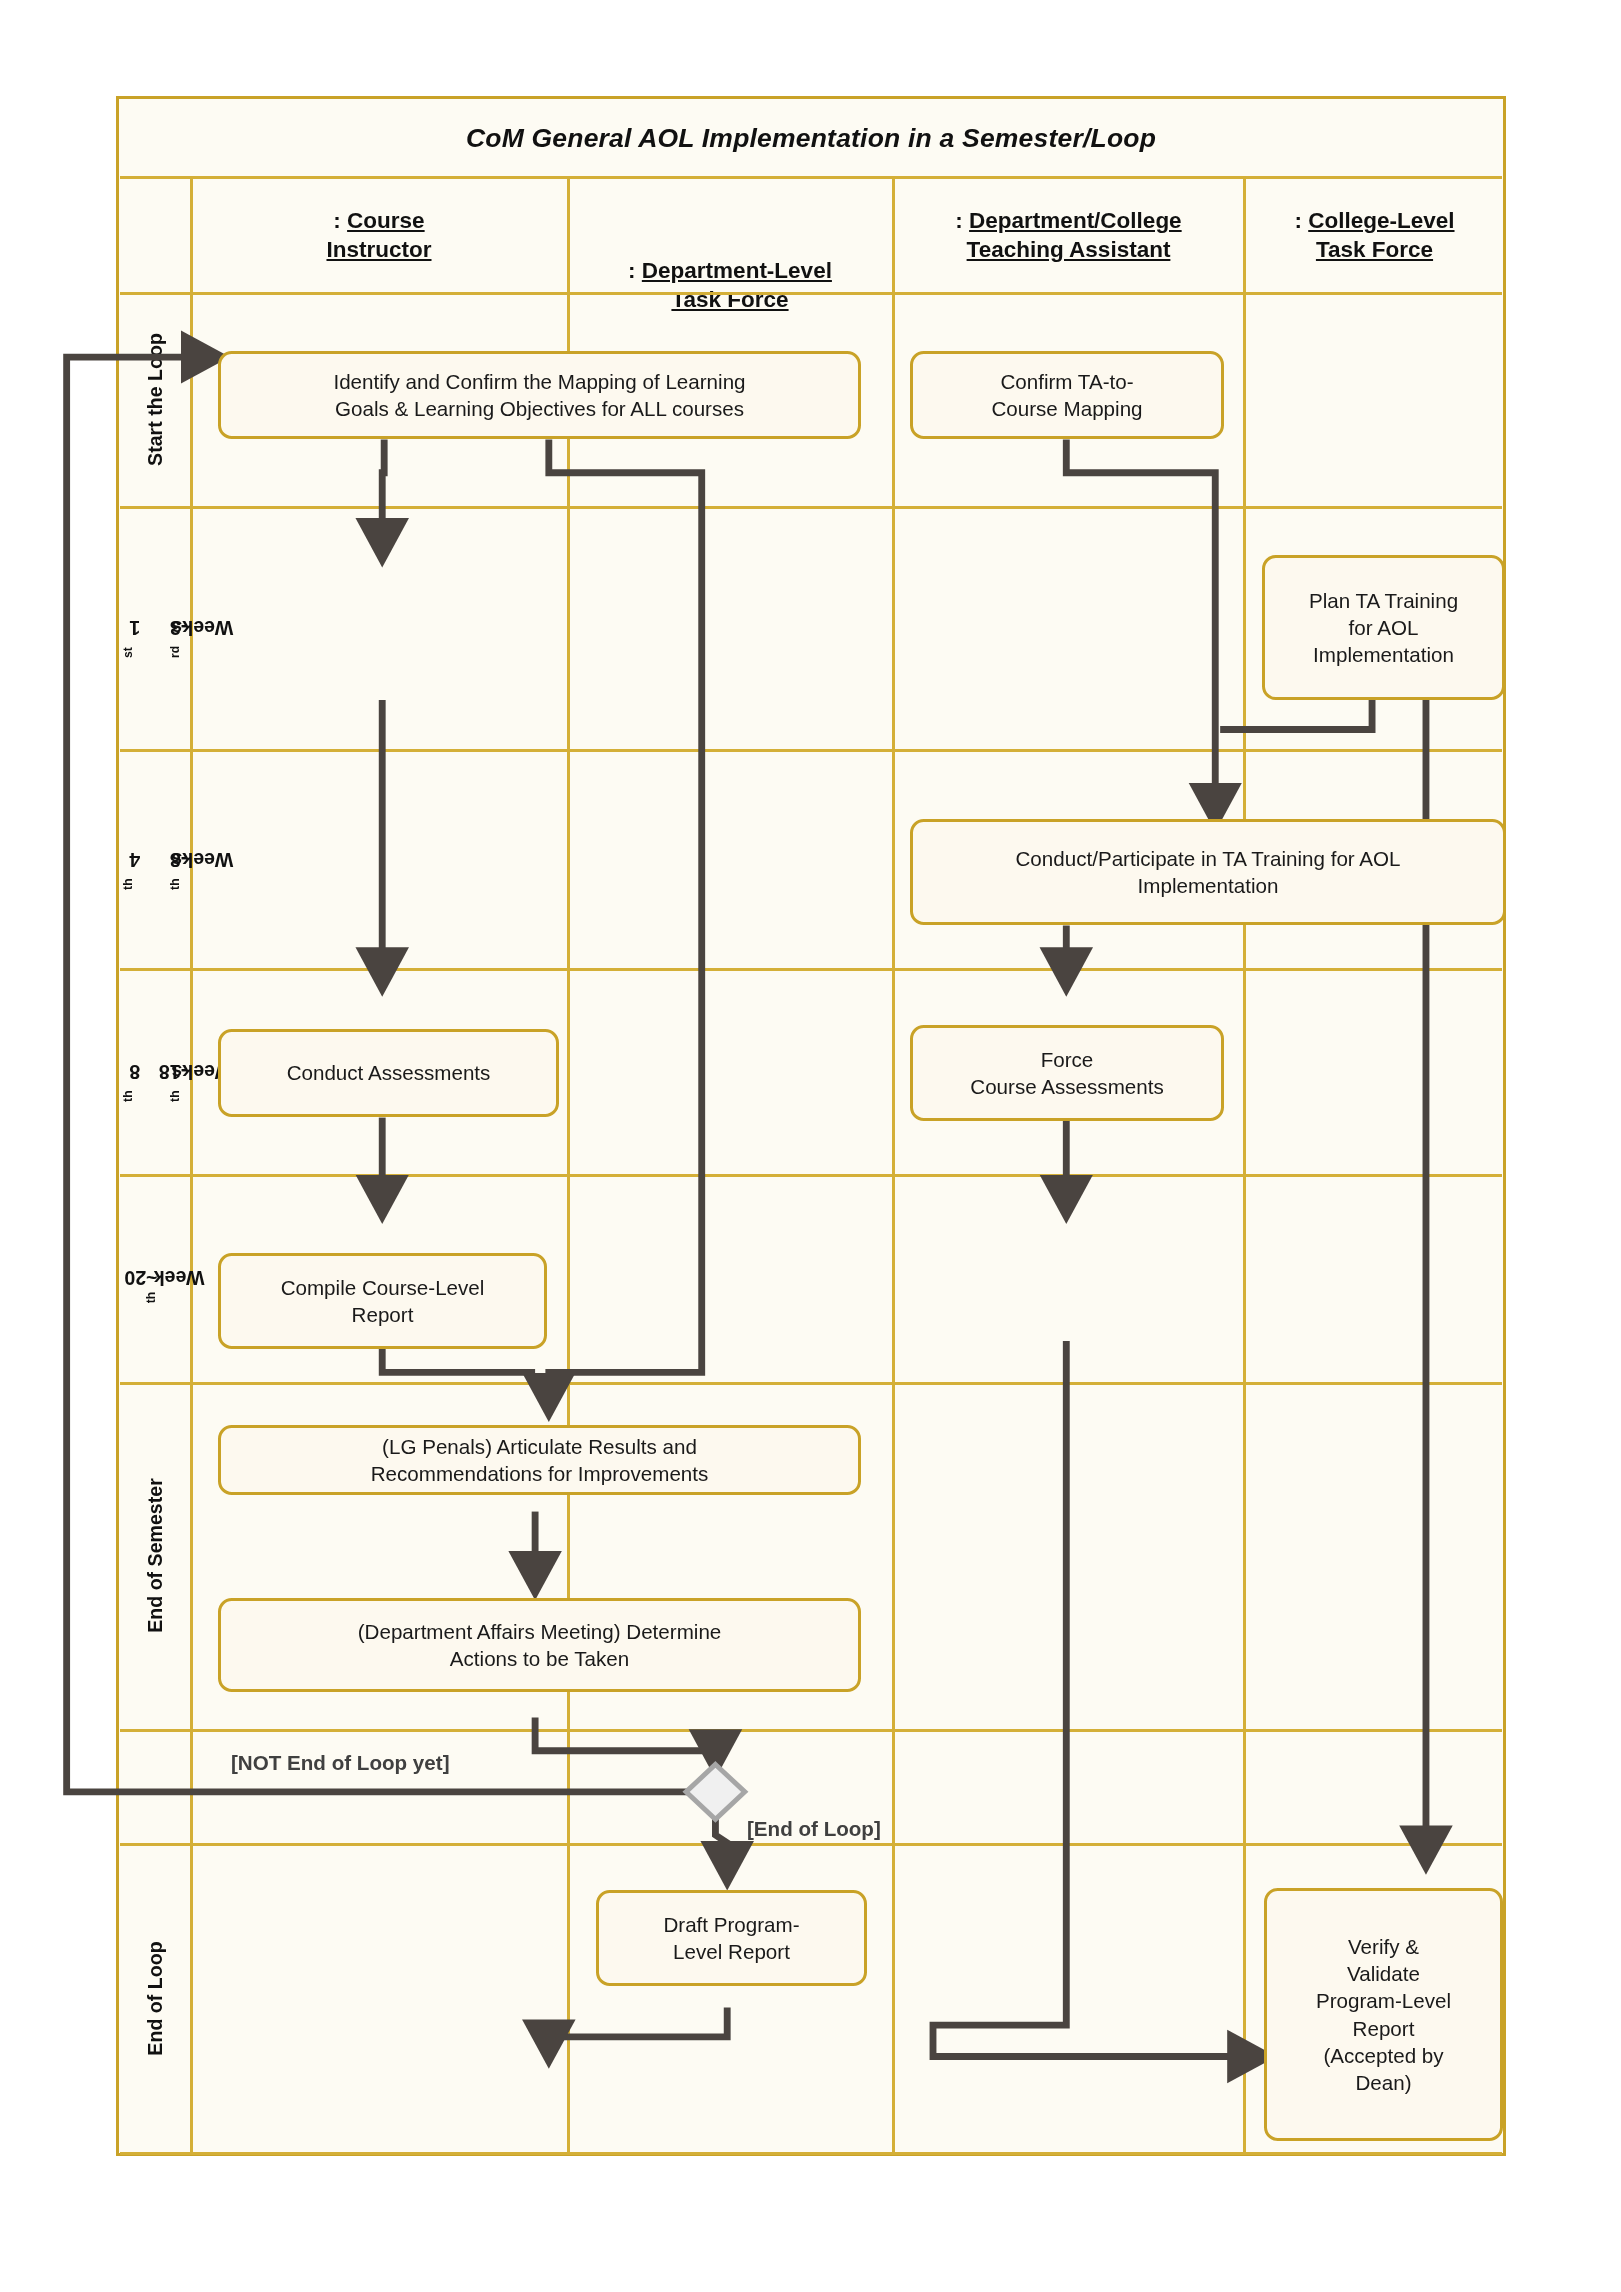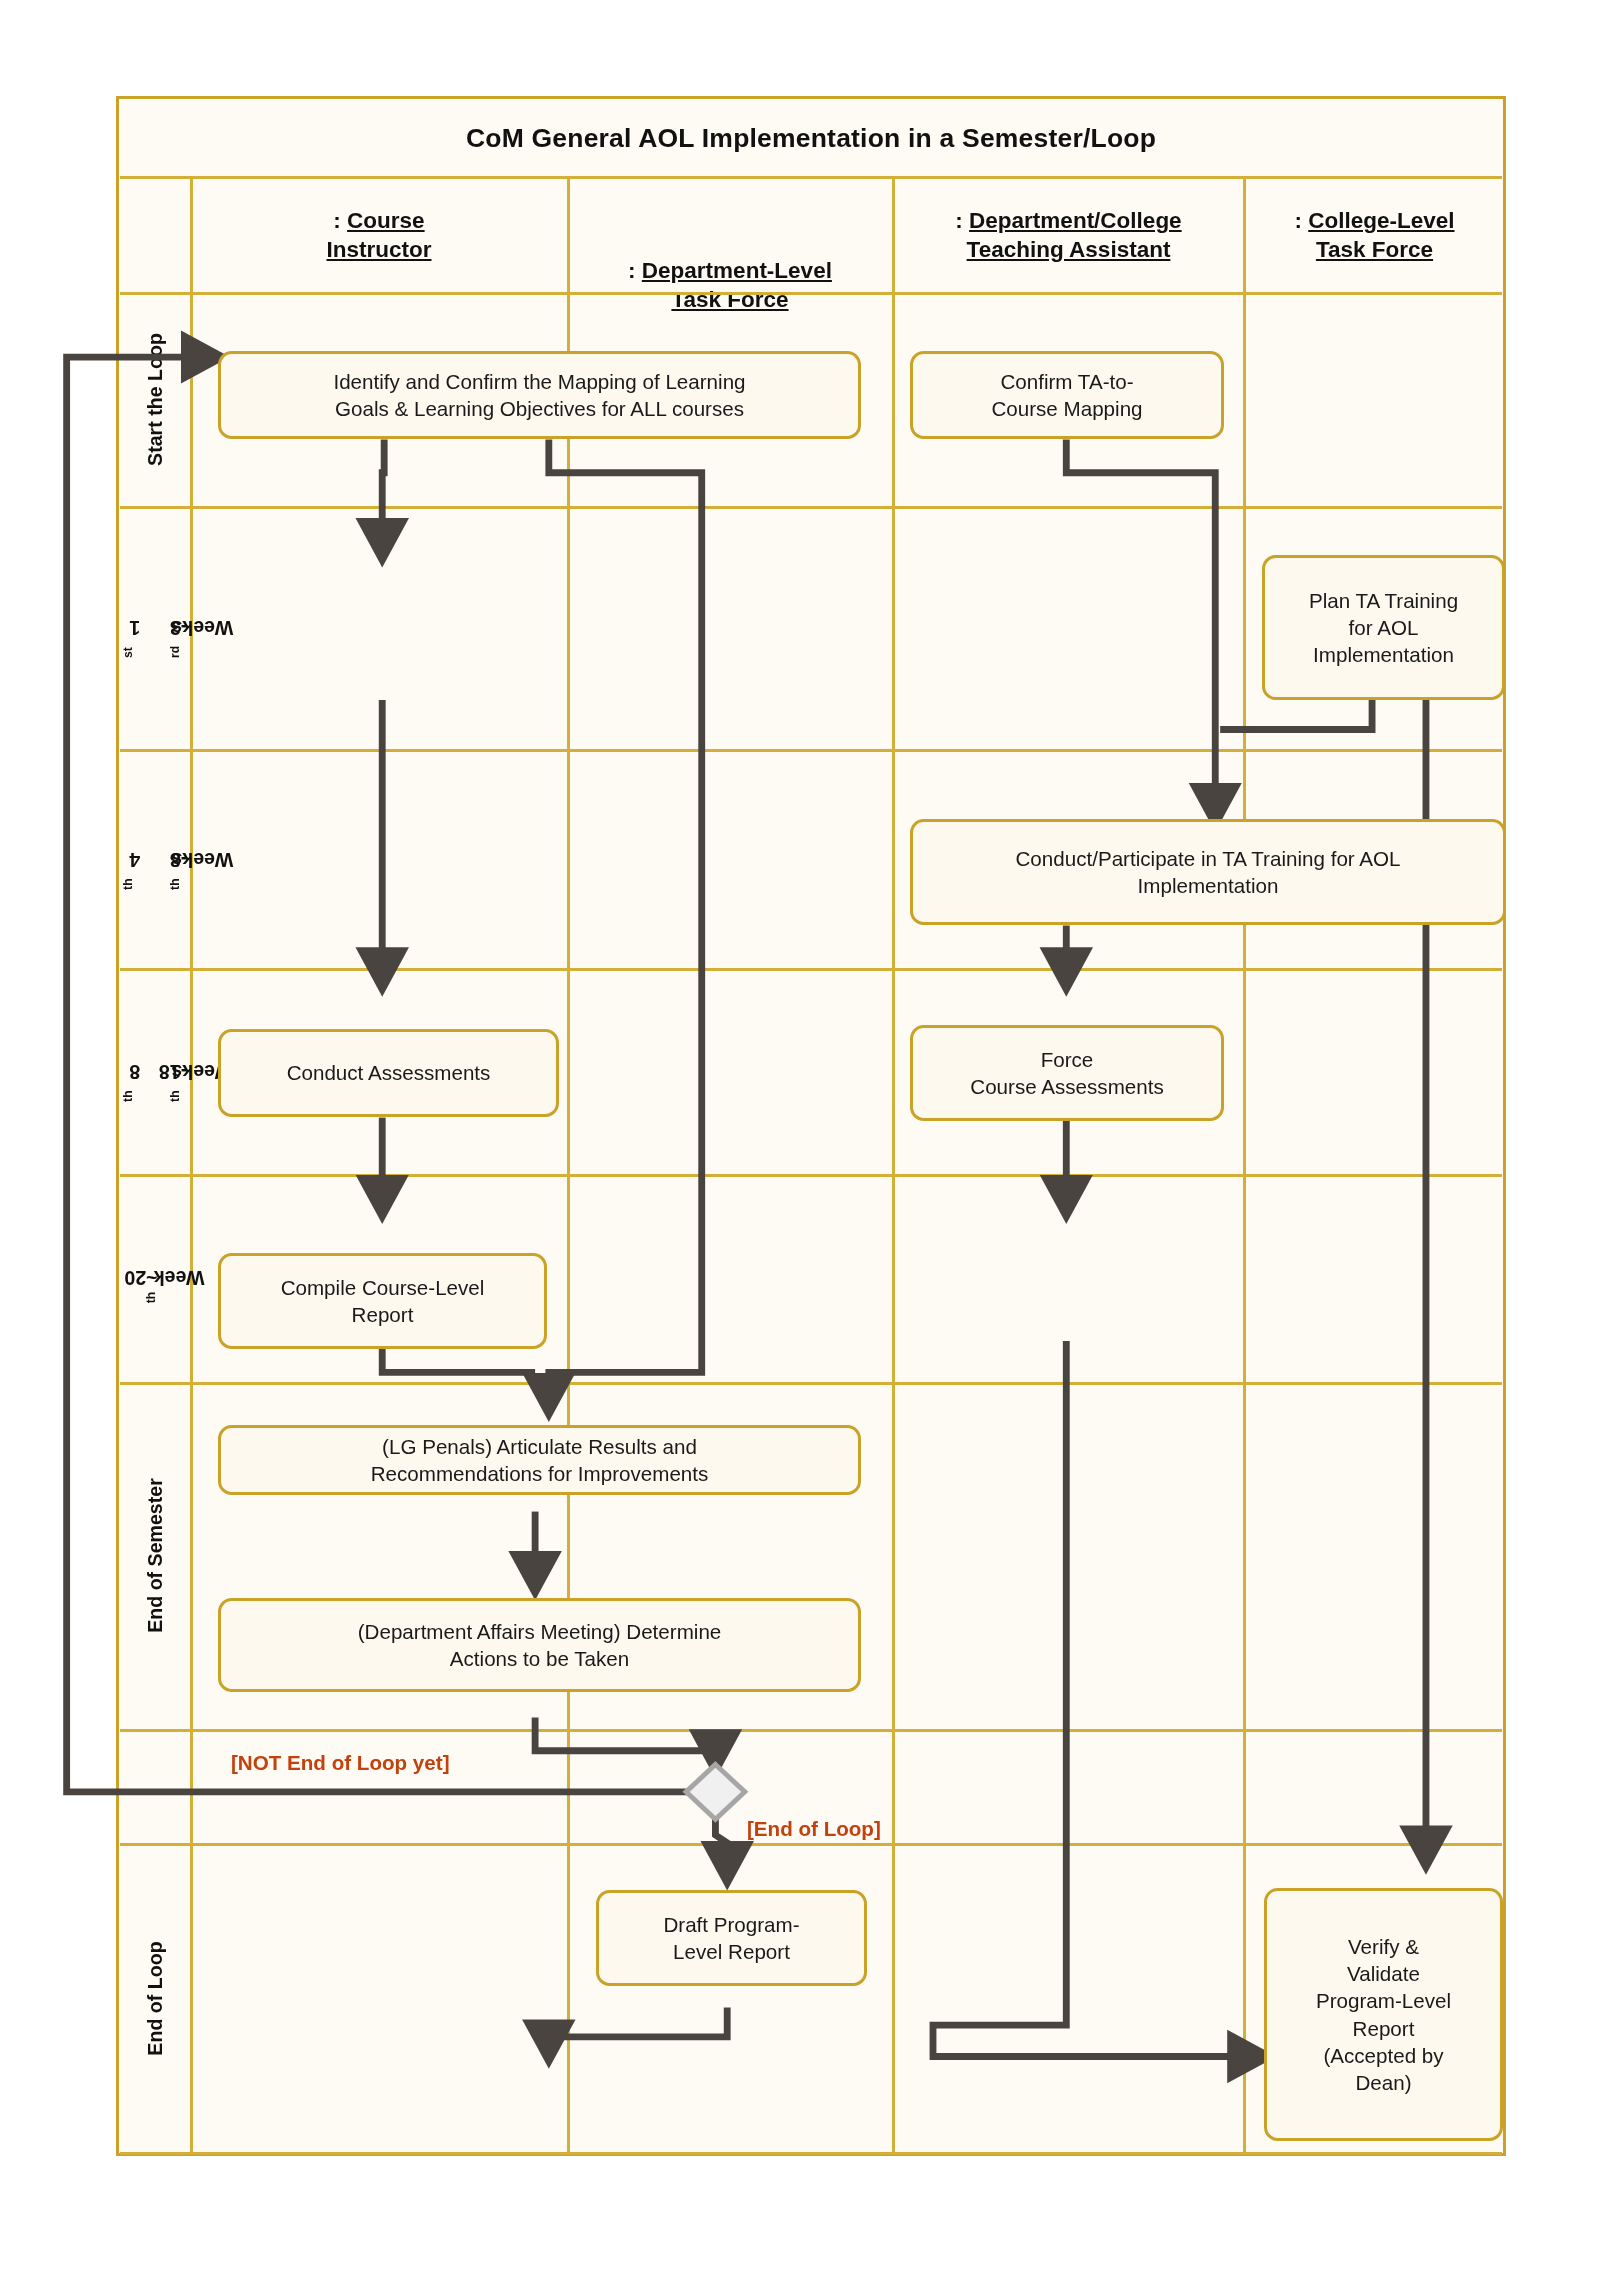--- a/index.html
+++ b/index.html
@@ -5,40 +5,40 @@
   html,body{margin:0;padding:0;background:#ffffff;}
   body{font-family:"Liberation Sans", sans-serif;}
   #stage{position:relative;width:1621px;height:2293px;background:#ffffff;overflow:hidden;}
 
   
   .frame{position:absolute;box-sizing:border-box;border:3.9px solid #C9A227;background:#FDFBF3;}
   .vline{position:absolute;width:2.9px;background:#D4AF37;}
   .hline{position:absolute;height:2.9px;background:#D4AF37;}
 
   .title-cell{position:absolute;display:flex;align-items:center;justify-content:center;
-    font-size:26.5px;font-weight:bold;color:#111;letter-spacing:0.2px;}
+    font-size:26.5px;font-weight:bold;color:#111;letter-spacing:0.2px;font-style:italic;}
 
   .colhead{position:absolute;display:flex;align-items:center;justify-content:center;
     text-align:center;font-size:22.5px;font-weight:bold;color:#111;line-height:1.28;}
   .colhead .u{text-decoration:underline;}
 
   .rowlabel{position:absolute;display:flex;align-items:center;justify-content:center;
     font-size:19.6px;font-weight:bold;color:#111;white-space:nowrap;}
   .rowlabel span{display:block;transform:rotate(-90deg);transform-origin:center center;}
   .rowlabel sup{font-size:.62em;vertical-align:super;}
 
   
   .node{position:absolute;box-sizing:border-box;border:3.9px solid #C9A227;border-radius:13.7px;
     background:#FDF9EF;display:flex;align-items:center;justify-content:center;text-align:center;
     font-size:20.6px;color:#1a1a1a;line-height:1.32;padding:3.9px 9.8px;z-index:6;}
 
   
   svg.wires{position:absolute;left:0;top:0;width:1621px;height:2293px;z-index:5;pointer-events:none;}
 
-  .edgelabel{position:absolute;font-size:20.6px;font-weight:bold;color:#c2410c;white-space:nowrap;z-index:7;}
+  .edgelabel{position:absolute;font-size:20.6px;font-weight:bold;color:#404040;white-space:nowrap;z-index:7;}
 </style>
 </head>
 <body>
 
 <div id="stage">
 
   <div class="frame" style="left:116px;top:96px;width:1390px;height:2060px;"></div>
 
   <div class="title-cell" style="left:120px;top:100px;width:1382px;height:76px;">CoM General AOL Implementation in a Semester/Loop</div>
 

